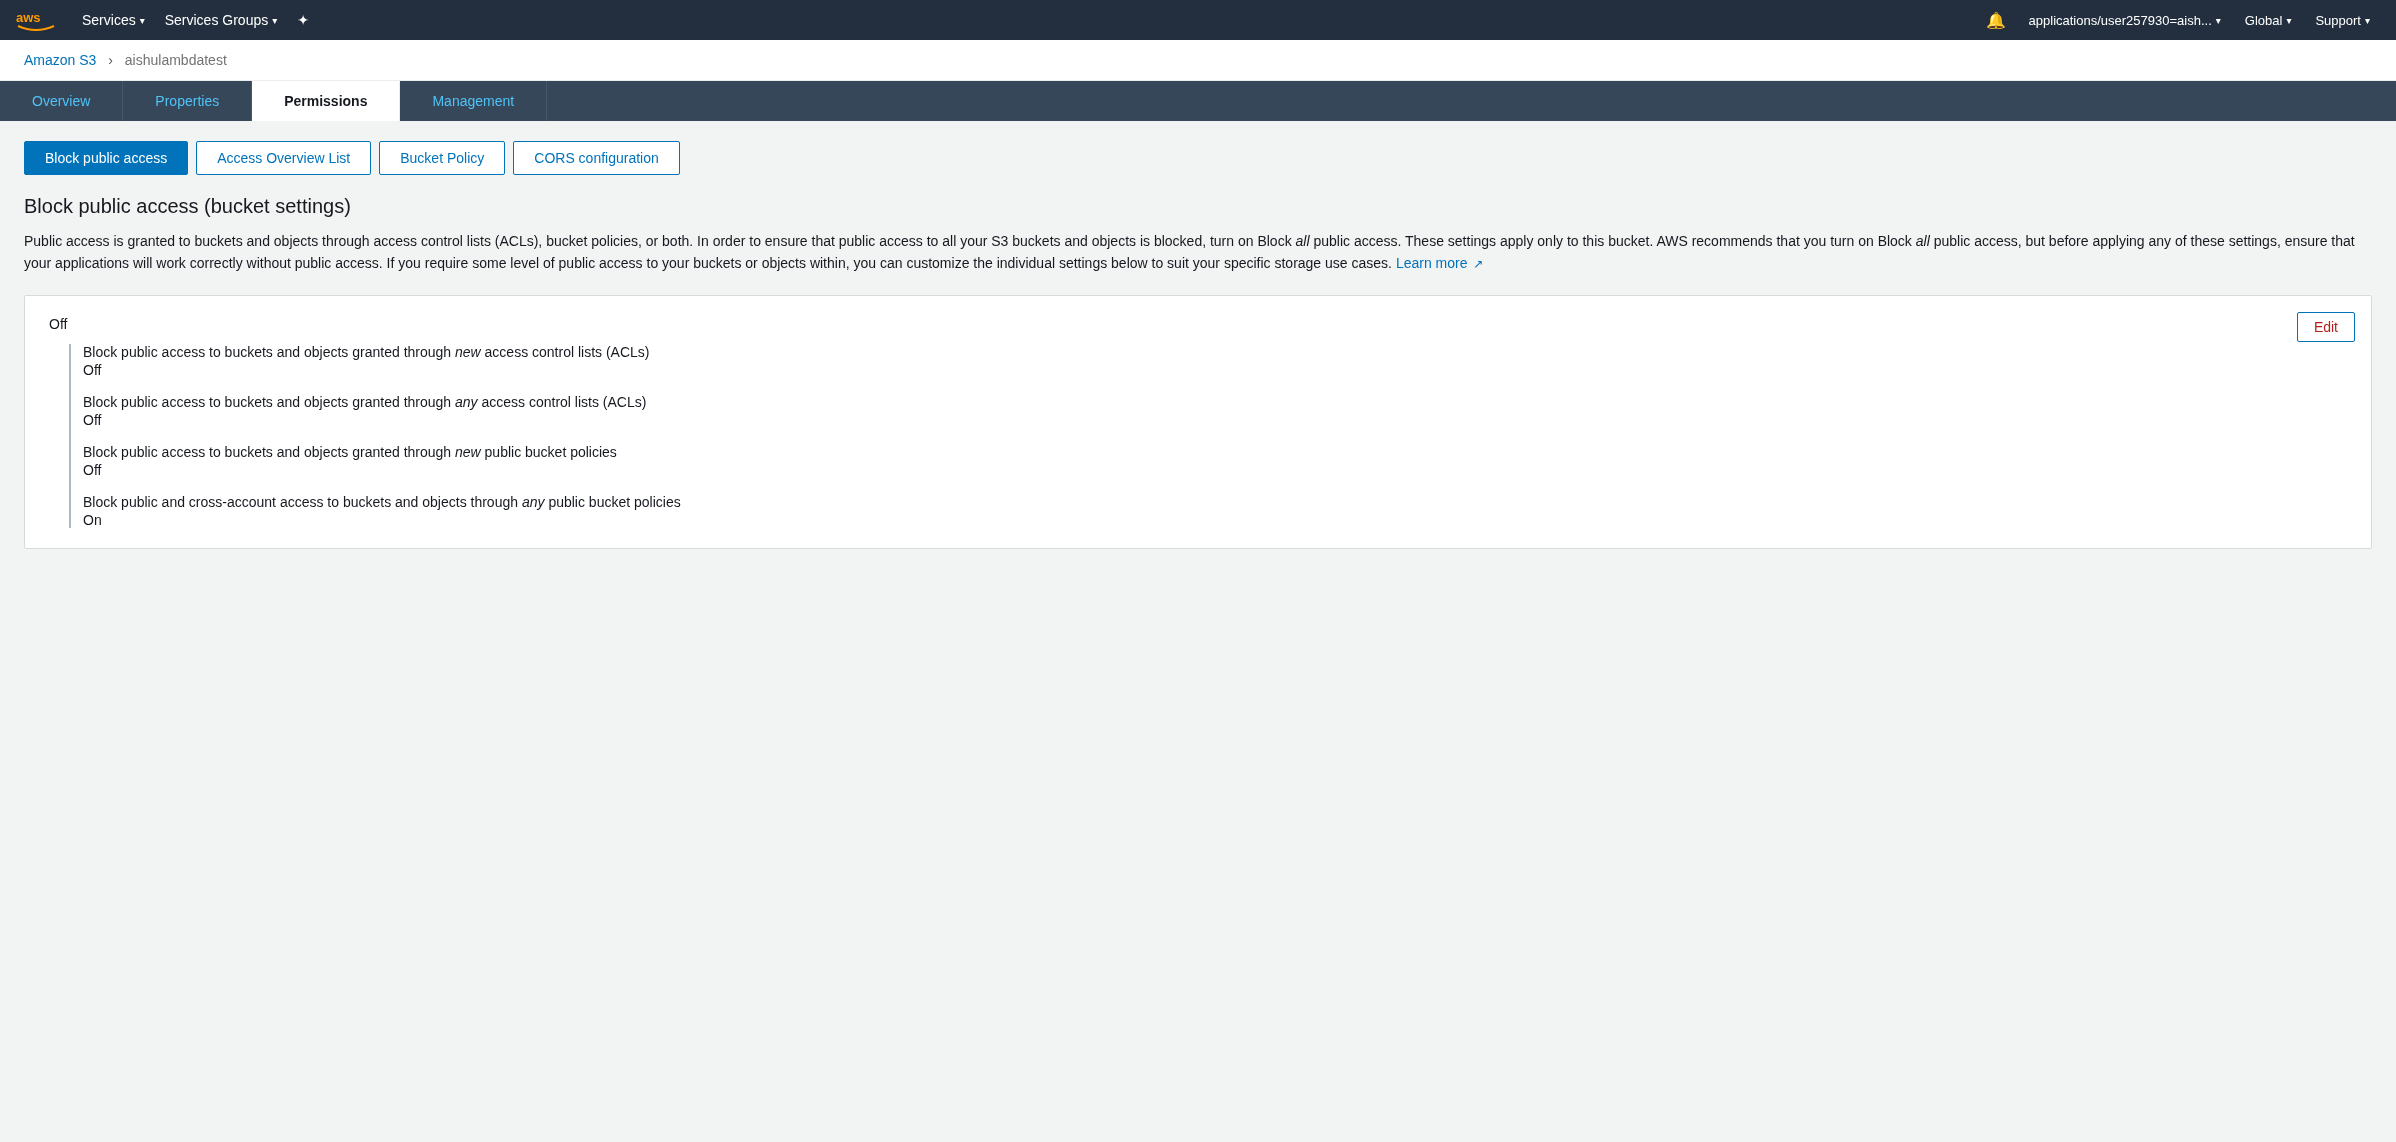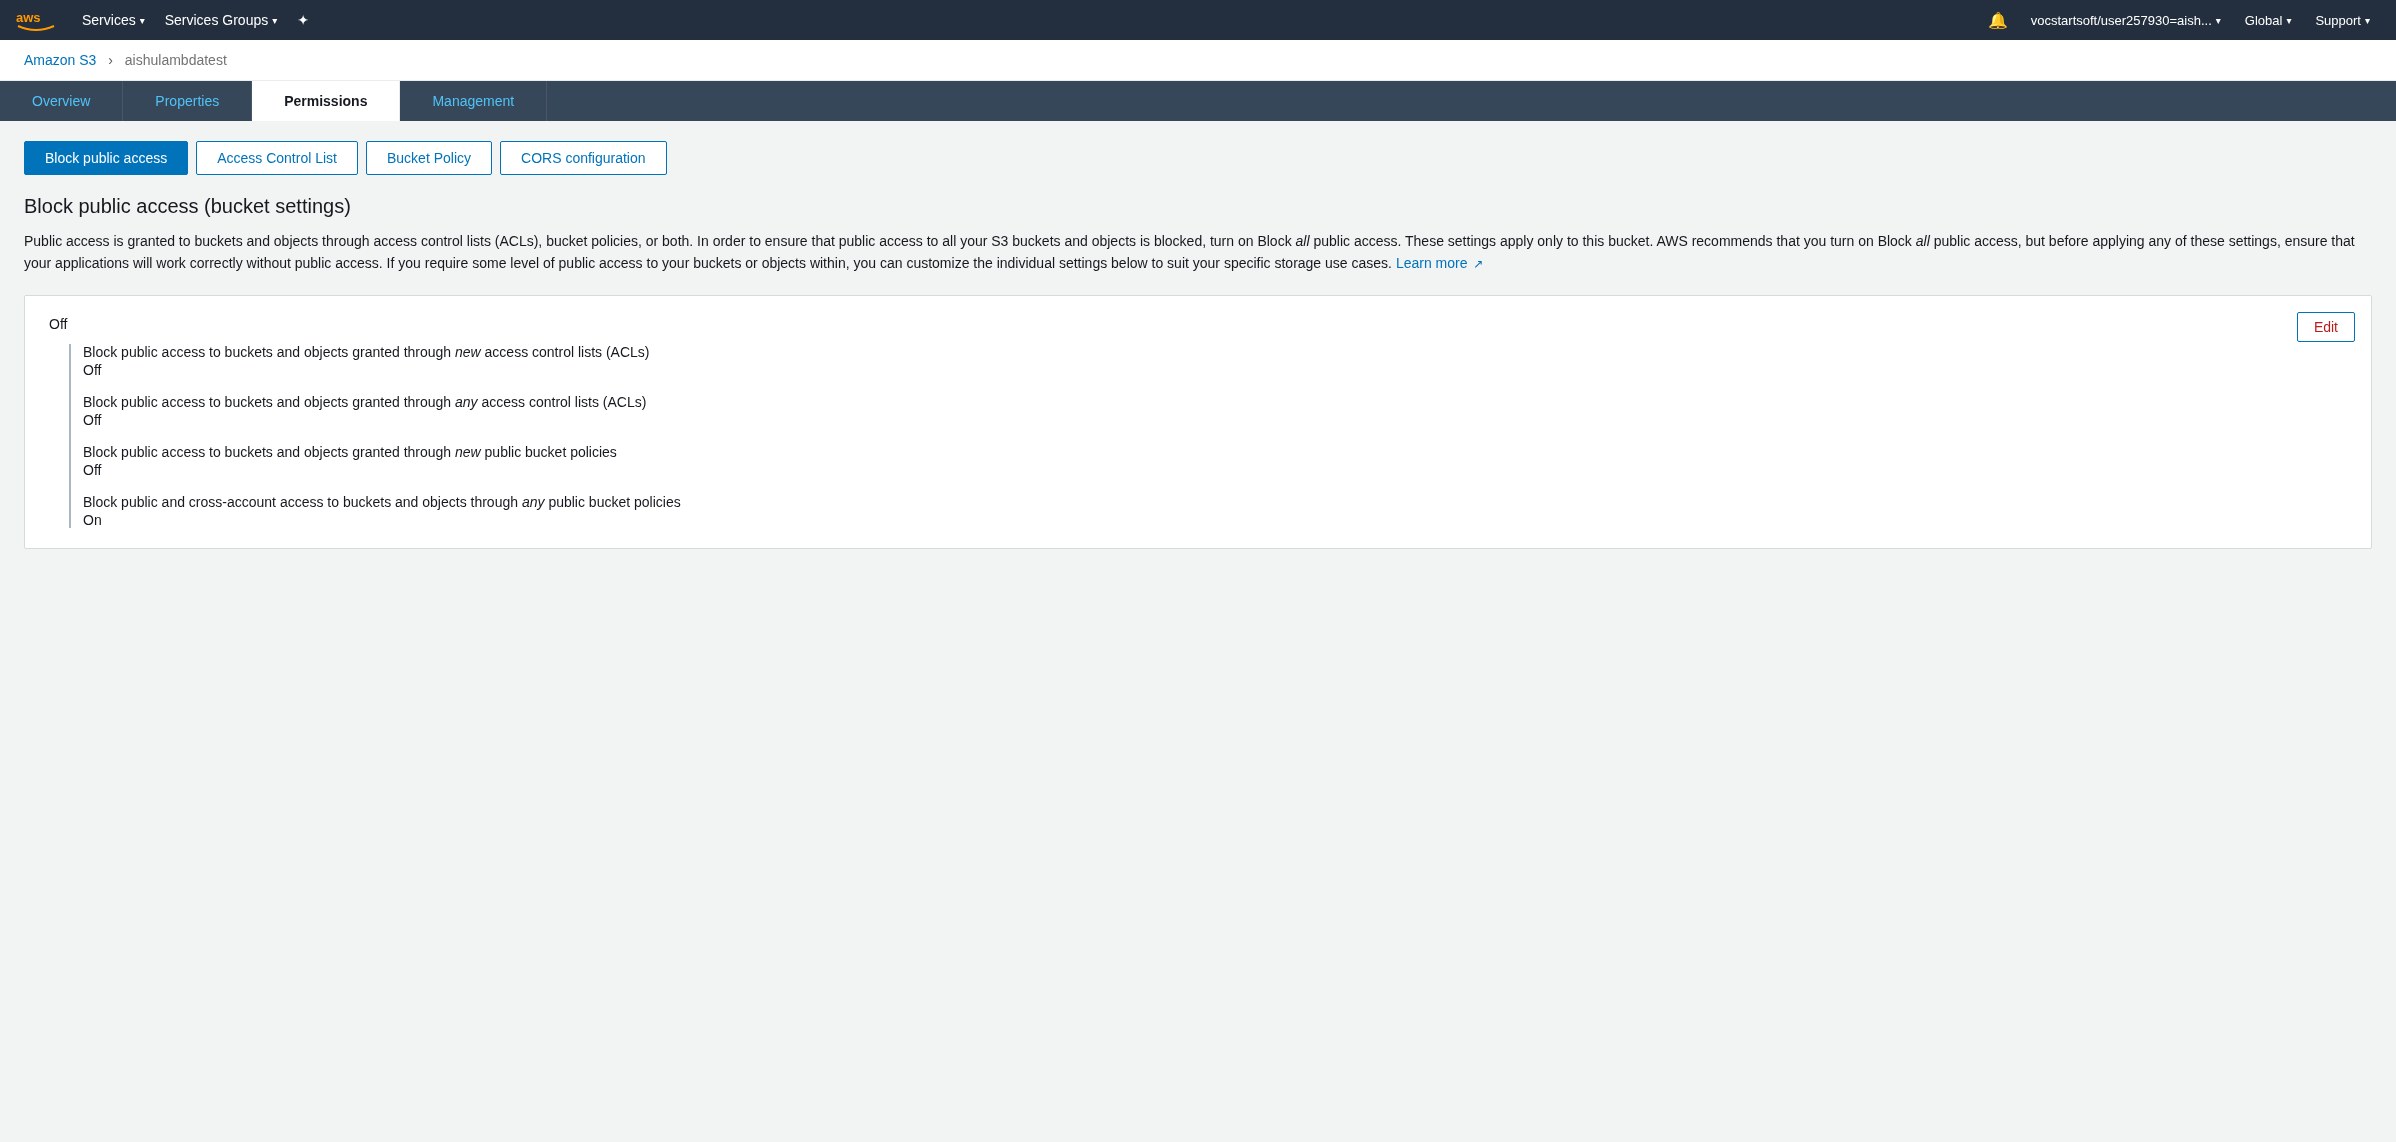--- a/index.html
+++ b/index.html
@@ -184,21 +184,21 @@
     <span>Services Groups</span>
     <span class="chevron">▾</span>
   </div>
   <div class="nav-item">
     <span>✦</span>
   </div>
   <div class="nav-spacer"></div>
   <div class="nav-right">
     <div class="bell-icon">🔔</div>
     <div class="nav-item">
-      <span>vocstartsoft/user257930=aish...</span>
+      <span>applications/user257930=aish...</span>
       <span class="chevron">▾</span>
     </div>
     <div class="nav-item">
       <span>Global</span>
       <span class="chevron">▾</span>
     </div>
     <div class="nav-item">
       <span>Support</span>
       <span class="chevron">▾</span>
     </div>
@@ -215,21 +215,21 @@
   <div class="tab active-teal">Overview</div>
   <div class="tab active-teal">Properties</div>
   <div class="tab active">Permissions</div>
   <div class="tab active-teal">Management</div>
 </div>
 
 <div class="page-content">
 
   <div class="sub-tabs">
     <button class="sub-tab-btn active">Block public access</button>
-    <button class="sub-tab-btn">Access Control List</button>
+    <button class="sub-tab-btn">Access Overview List</button>
     <button class="sub-tab-btn">Bucket Policy</button>
     <button class="sub-tab-btn">CORS configuration</button>
   </div>
 
   <div class="section-title">Block public access (bucket settings)</div>
 
   <p class="description">
     <span>Public access is granted to buckets and objects through access control lists (ACLs), bucket policies, or both. In order to ensure that public access to all your S3 buckets and objects is blocked, turn on Block <em>all</em> public access. These settings apply only to this bucket. AWS recommends that you turn on Block <em>all</em> public access, but before applying any of these settings, ensure that your applications will work correctly without public access. If you require some level of public access to your buckets or objects within, you can customize the individual settings below to suit your specific storage use cases.</span>
     <a href="#"> Learn more <span class="ext-link-icon">↗</span></a>
   </p>

